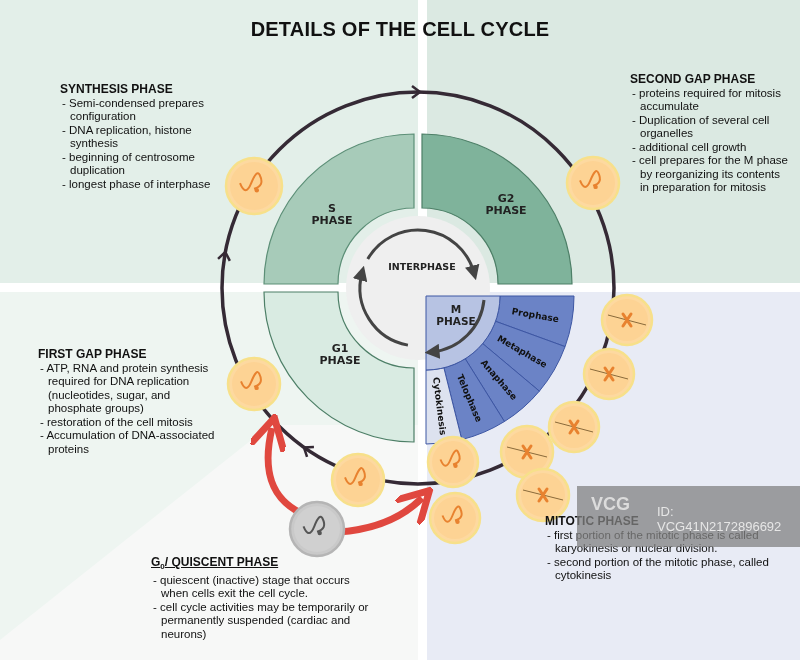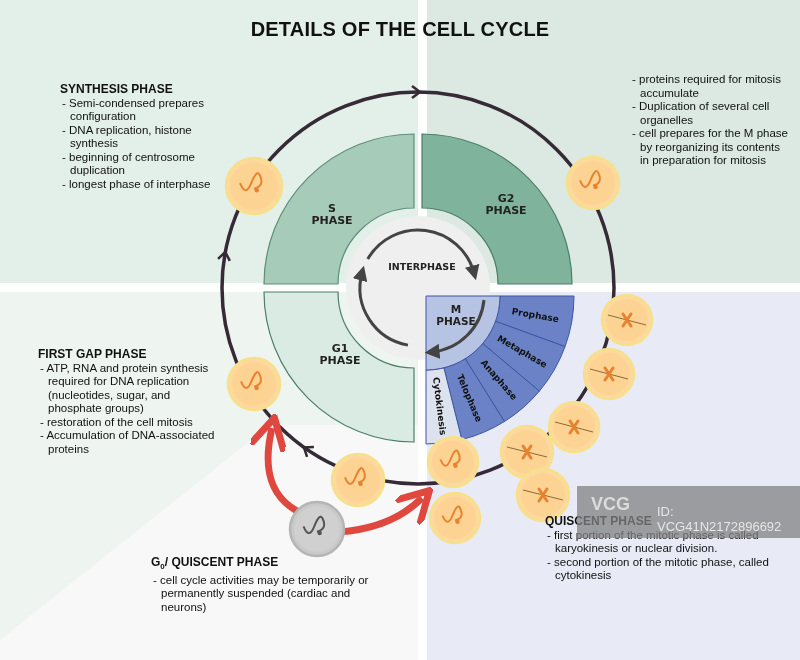--- a/index.html
+++ b/index.html
@@ -6,23 +6,23 @@
   body { width:800px; height:660px; position:relative; overflow:hidden; background:#ffffff; font-family:"Liberation Sans", sans-serif; }
   .quad { position:absolute; }
   #q-tl { left:0; top:0; width:418px; height:283px; background:#e3efe9; }
   #q-tr { left:427px; top:0; width:373px; height:283px; background:#dbe9e2; }
   #q-bl { left:0; top:292px; width:418px; height:368px; background:#eef5f1; }
   #q-br { left:427px; top:292px; width:373px; height:368px; background:#e8ebf5; }
   .title { position:absolute; left:0; width:800px; top:18px; text-align:center; font-weight:bold; font-size:20px; color:#111; letter-spacing:0.2px; }
   .txt { position:absolute; font-size:11.5px; line-height:13.5px; color:#111; }
   .txt .h { font-weight:bold; font-size:12px; }
   .txt .li { padding-left:10px; text-indent:-8px; }
-  .txt .u { }
+  .txt .u { text-decoration:underline; }
   svg { position:absolute; left:0; top:0; }
-  .wm { position:absolute; left:577px; top:486px; width:223px; height:52px; background:rgba(130,130,130,0.75); color:#e6e6e6; font-size:13px; }
+  .wm { position:absolute; left:577px; top:486px; width:223px; height:61px; background:rgba(130,130,130,0.75); color:#e6e6e6; font-size:13px; }
   .wm .logo { position:absolute; left:14px; top:8px; font-weight:bold; font-size:18px; color:#dcdcdc; }
   .wm .id { position:absolute; left:80px; top:18px; }
 </style>
 </head>
 <body>
 
 <div class="quad" id="q-tl"></div>
 <div class="quad" id="q-tr"></div>
 <div class="quad" id="q-bl"></div>
 <div class="quad" id="q-br"></div>
@@ -188,39 +188,42 @@
 
 <div class="txt" style="left:60px; top:83px; width:170px;">
   <div class="h">SYNTHESIS PHASE</div>
   <div class="li">- Semi-condensed prepares configuration</div>
   <div class="li">- DNA replication, histone synthesis</div>
   <div class="li">- beginning of centrosome duplication</div>
   <div class="li">- longest phase of interphase</div>
 </div>
 
 <div class="txt" style="left:630px; top:73px; width:160px;">
+  <div class="h">SECOND GAP PHASE</div>
   <div class="li">- proteins required for mitosis accumulate</div>
   <div class="li">- Duplication of several cell organelles</div>
+  <div class="li">- additional cell growth</div>
   <div class="li">- cell prepares for the M phase by reorganizing its contents in  preparation for mitosis</div>
 </div>
 
 <div class="txt" style="left:38px; top:348px; width:180px;">
   <div class="h">FIRST GAP PHASE</div>
   <div class="li">- ATP, RNA and protein synthesis required for DNA replication (nucleotides, sugar, and phosphate groups)</div>
   <div class="li">- restoration of the cell mitosis</div>
   <div class="li">- Accumulation of DNA-associated proteins</div>
 </div>
 
 <div class="txt" style="left:151px; top:556px; width:220px;">
   <div class="h u"><span>G</span><sub style="font-size:8px">0</sub><span>/ QUISCENT PHASE</span></div>
+  <div class="li">- quiescent (inactive) stage that occurs when cells exit the cell cycle.</div>
   <div class="li">- cell cycle activities may be temporarily or permanently suspended (cardiac and neurons)</div>
 </div>
 
 <div class="txt" style="left:545px; top:515px; width:240px;">
-  <div class="h">QUISCENT PHASE</div>
+  <div class="h">MITOTIC PHASE</div>
   <div class="li">- first portion of the mitotic phase is called karyokinesis or nuclear division.</div>
   <div class="li">- second portion of the mitotic phase, called cytokinesis</div>
 </div>
 
 <div class="wm">
   <span class="logo">VCG</span>
   <span class="id">ID: VCG41N2172896692</span>
 </div>
 
 </body></html>

